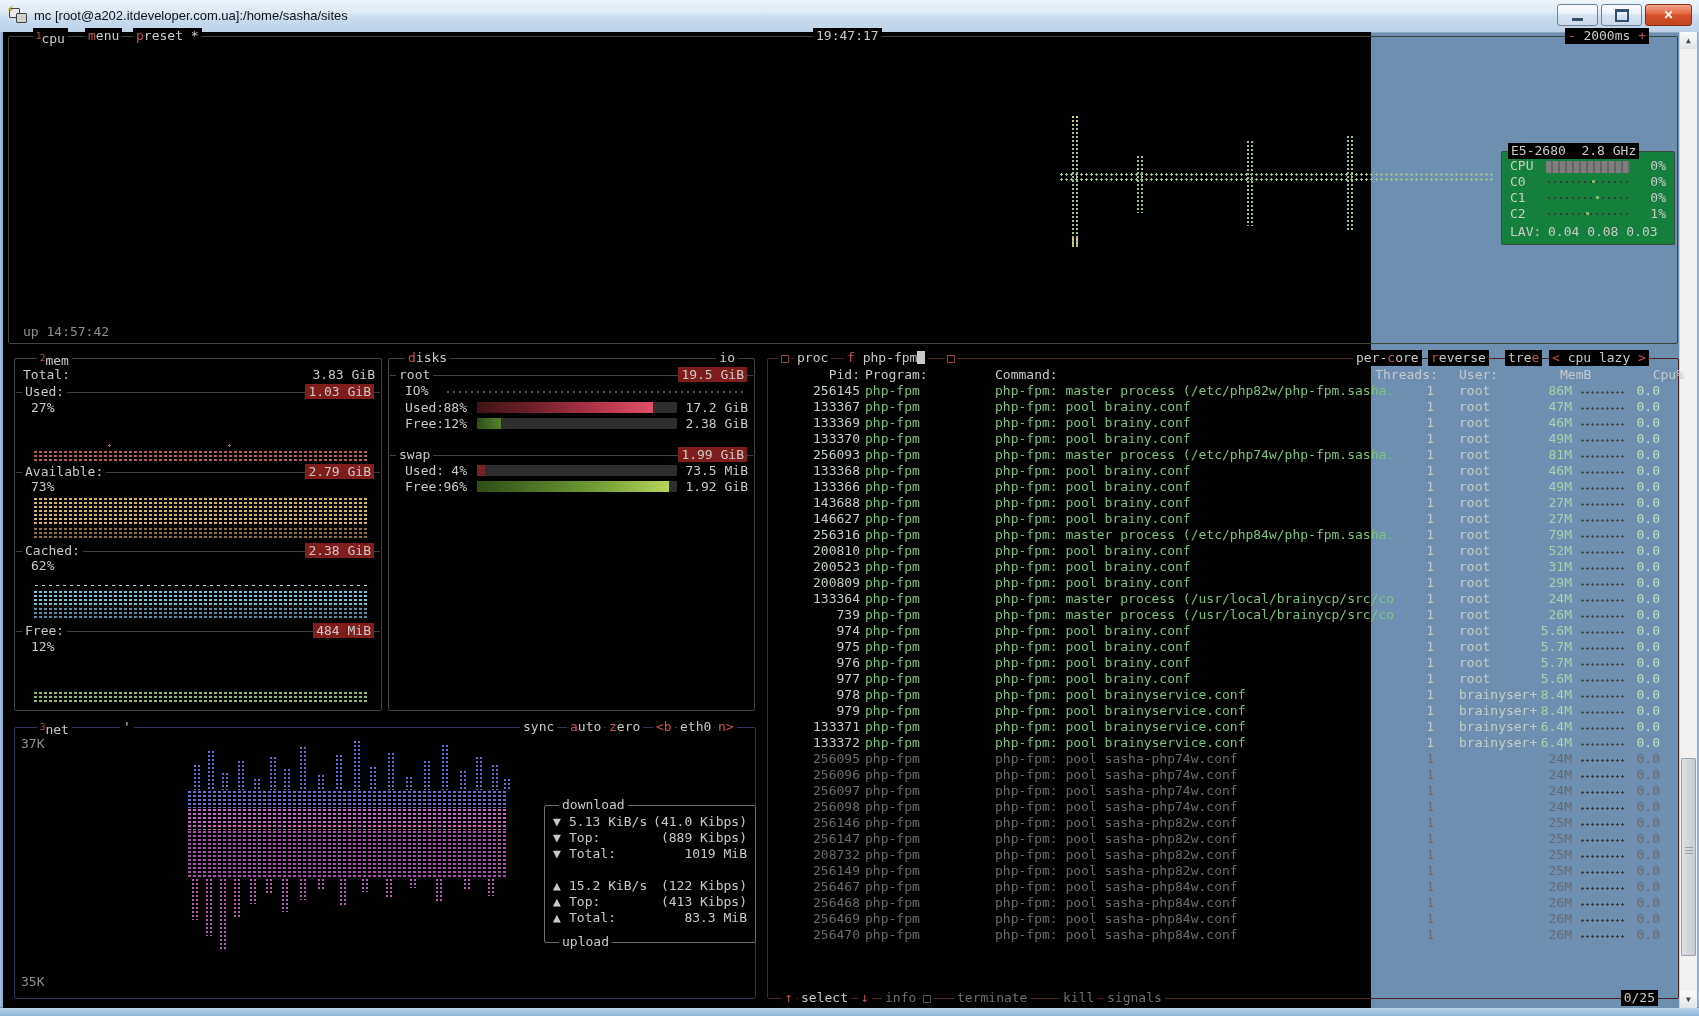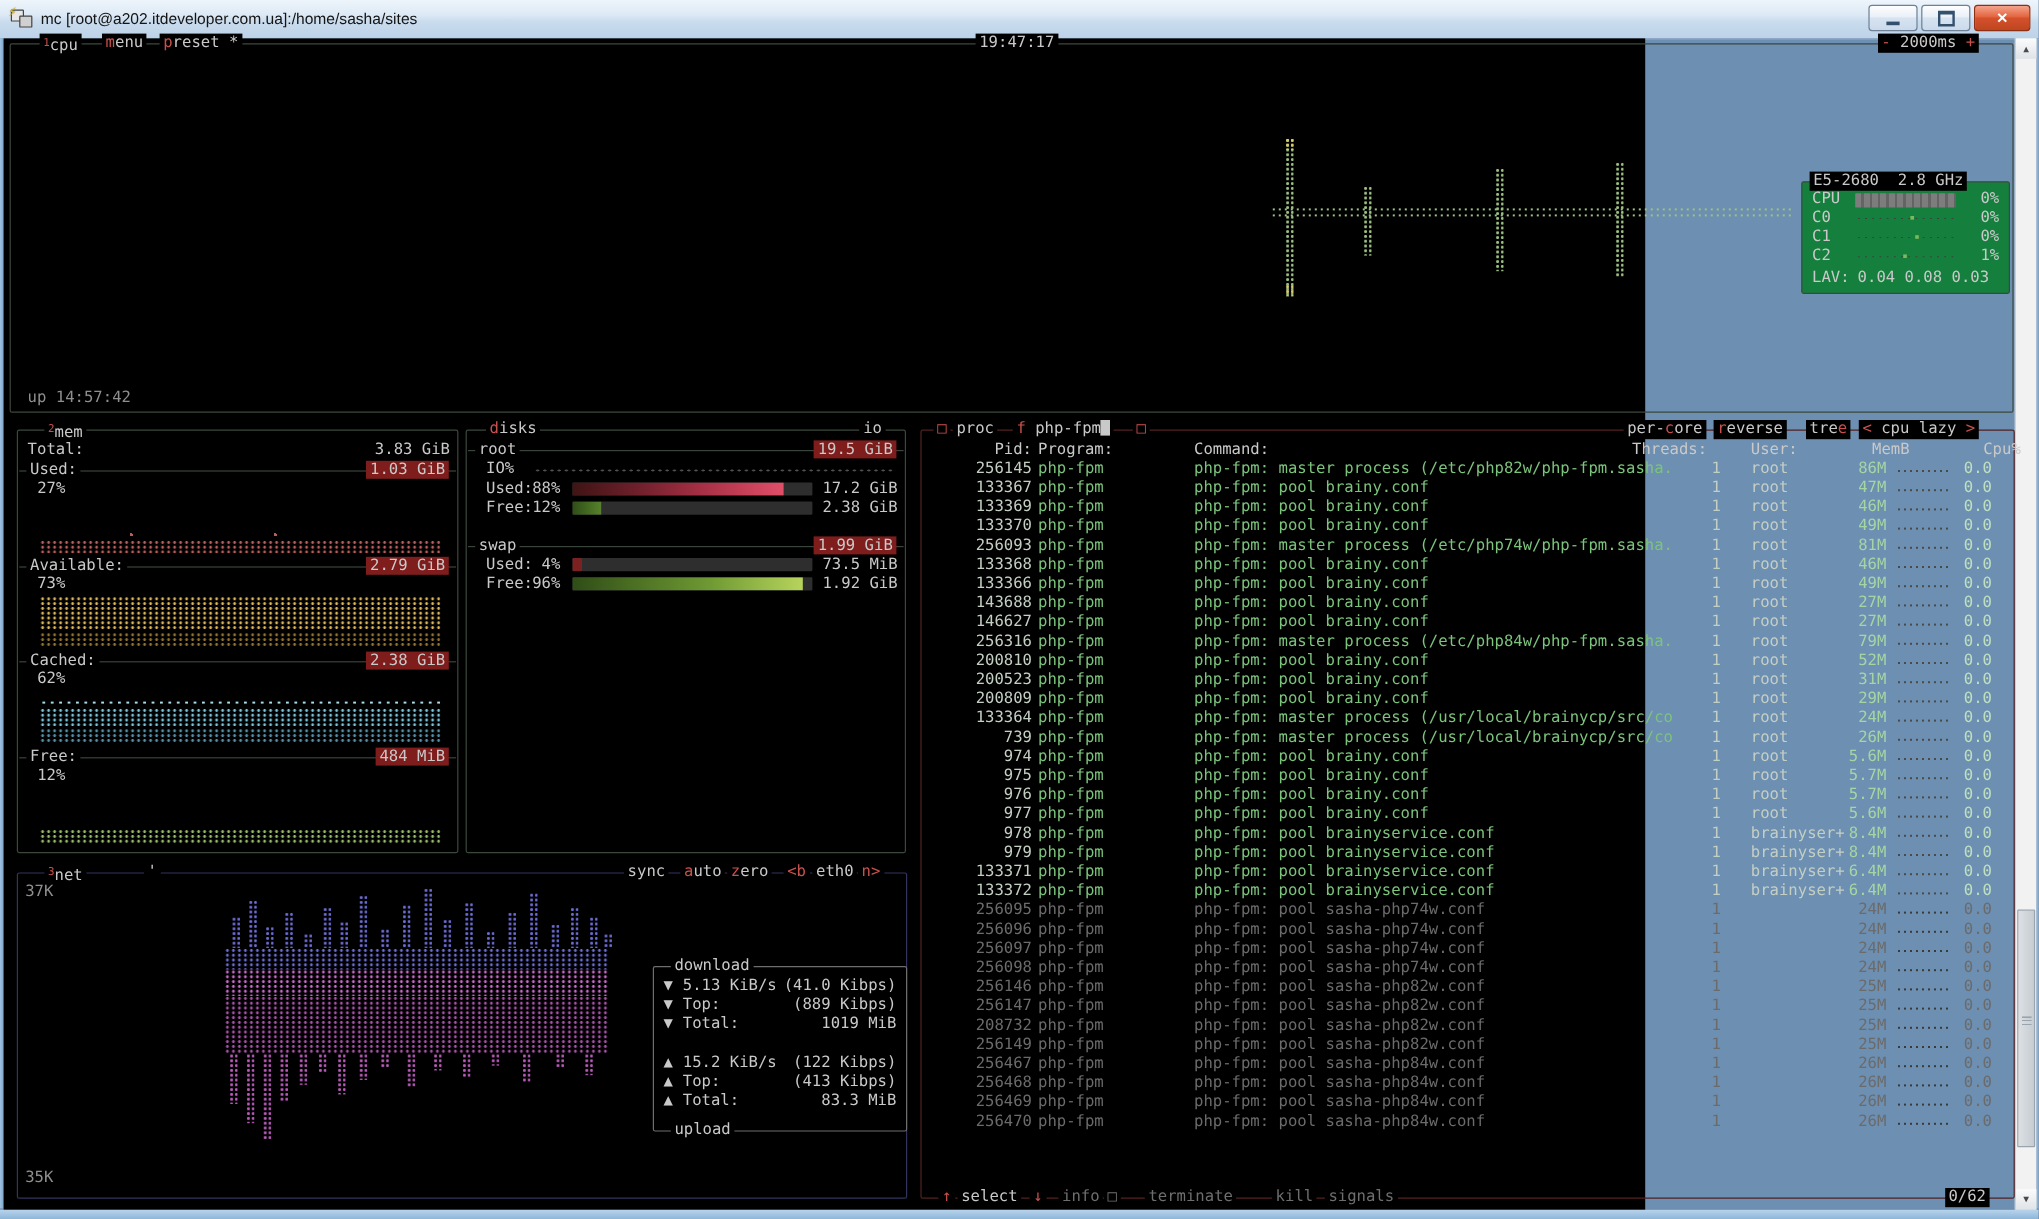--- a/index.html
+++ b/index.html
@@ -340,21 +340,21 @@
     <span class="blabel hot" style="left:176px">□</span>
     <span class="blabel" style="left:585px"><span>per-</span><span class="hot">c</span><span>ore</span></span>
     <span class="blabel" style="left:660px"><span class="hot">r</span><span>everse</span></span>
     <span class="blabel" style="left:737px"><span>tre</span><span class="hot">e</span></span>
     <span class="blabel" style="left:781px"><span class="hot">&lt;</span> <span>cpu lazy</span> <span class="hot">&gt;</span></span>
 
     <div id="proc-header" style="position:absolute;left:8px;right:8px;top:8px;height:16px">
       <span style="left:0;width:84px;text-align:right">Pid:</span>
       <span style="left:89px">Program:</span>
       <span style="left:219px">Command:</span>
-      <span style="left:584px;width:93px;text-align:left">Threads:</span>
+      <span style="left:584px;width:93px;text-align:center">Threads:</span>
       <span style="left:683px">User:</span>
       <span style="left:784px">MemB</span>
       <span style="left:844px;width:64px;text-align:right">Cpu%</span>
     </div>
 
     <div id="proc-rows" style="position:absolute;left:8px;right:8px;top:24px">
         <div class="prow">
           <span class="c-pid">256145</span>
           <span class="c-prog">php-fpm</span>
           <span class="c-cmd">php-fpm: master process (/etc/php82w/php-fpm.sasha.</span>
@@ -708,17 +708,17 @@
 
     <div>
       <span class="bbottom hot" style="left:14px">↑</span>
       <span class="bbottom" style="left:30px">select</span>
       <span class="bbottom hot" style="left:90px">↓</span>
       <span class="bbottom" style="left:114px;color:#6e6e6e">info</span>
       <span class="bbottom" style="left:152px;color:#6e6e6e">□</span>
       <span class="bbottom" style="left:186px;color:#6e6e6e">terminate</span>
       <span class="bbottom" style="left:292px;color:#6e6e6e">kill</span>
       <span class="bbottom" style="left:336px;color:#6e6e6e">signals</span>
-      <span class="bbottom" style="right:20px">0/62</span>
+      <span class="bbottom" style="right:20px">0/25</span>
     </div>
   </div>
 
 </div>
 
 </body></html>

